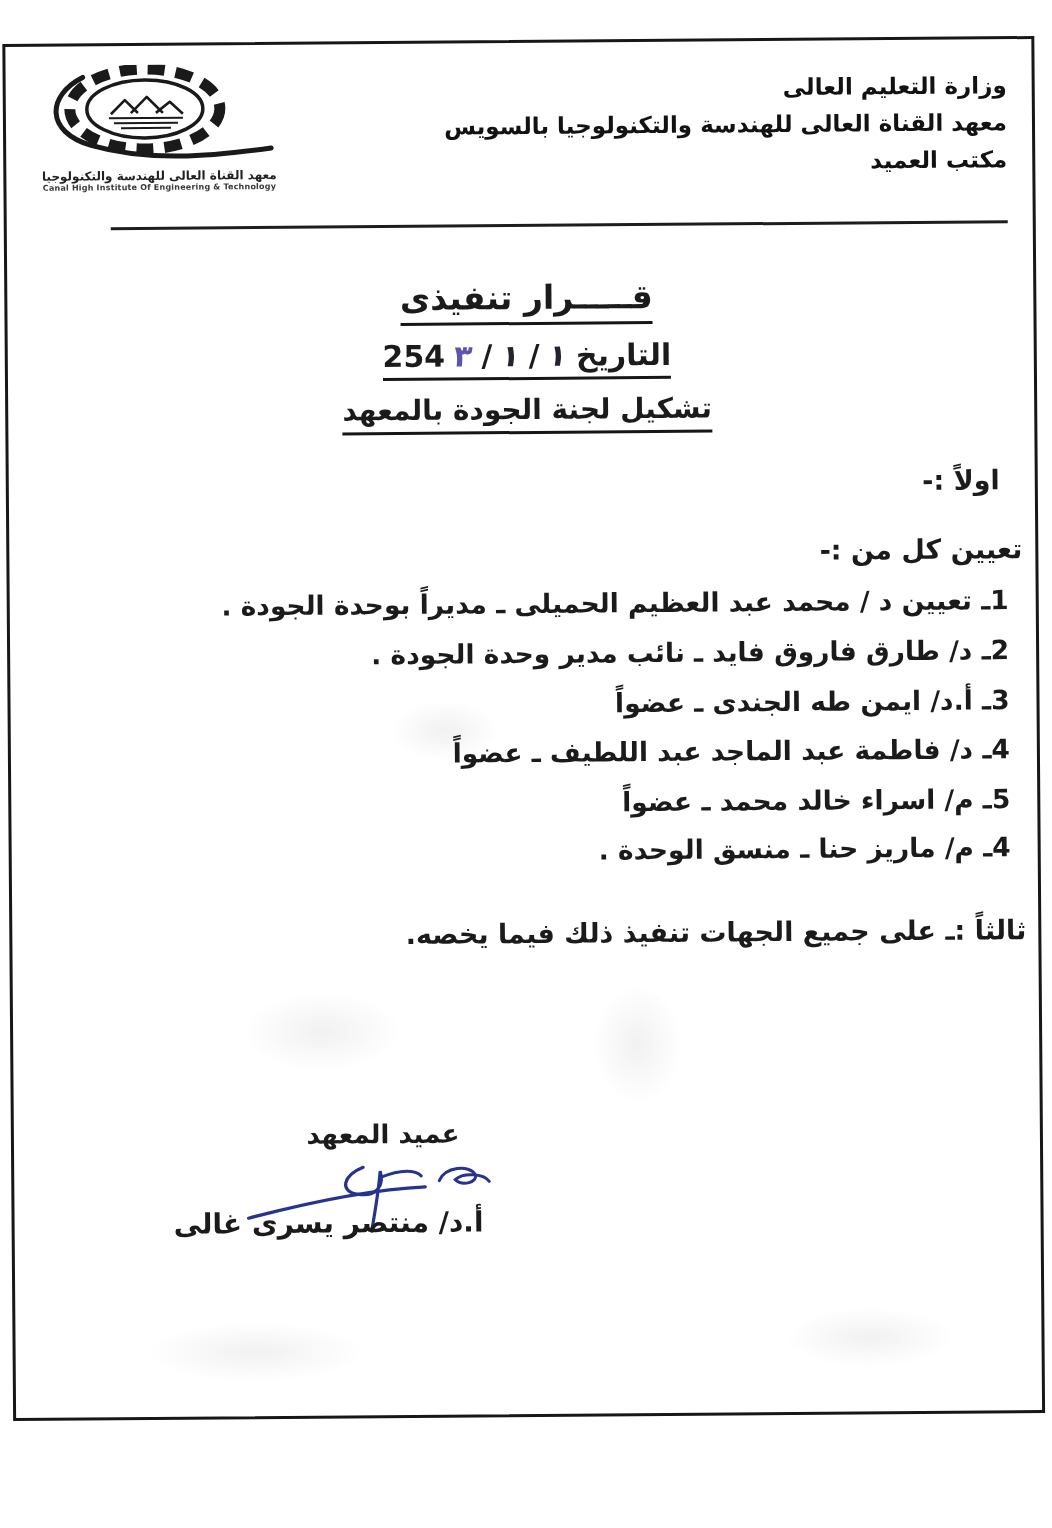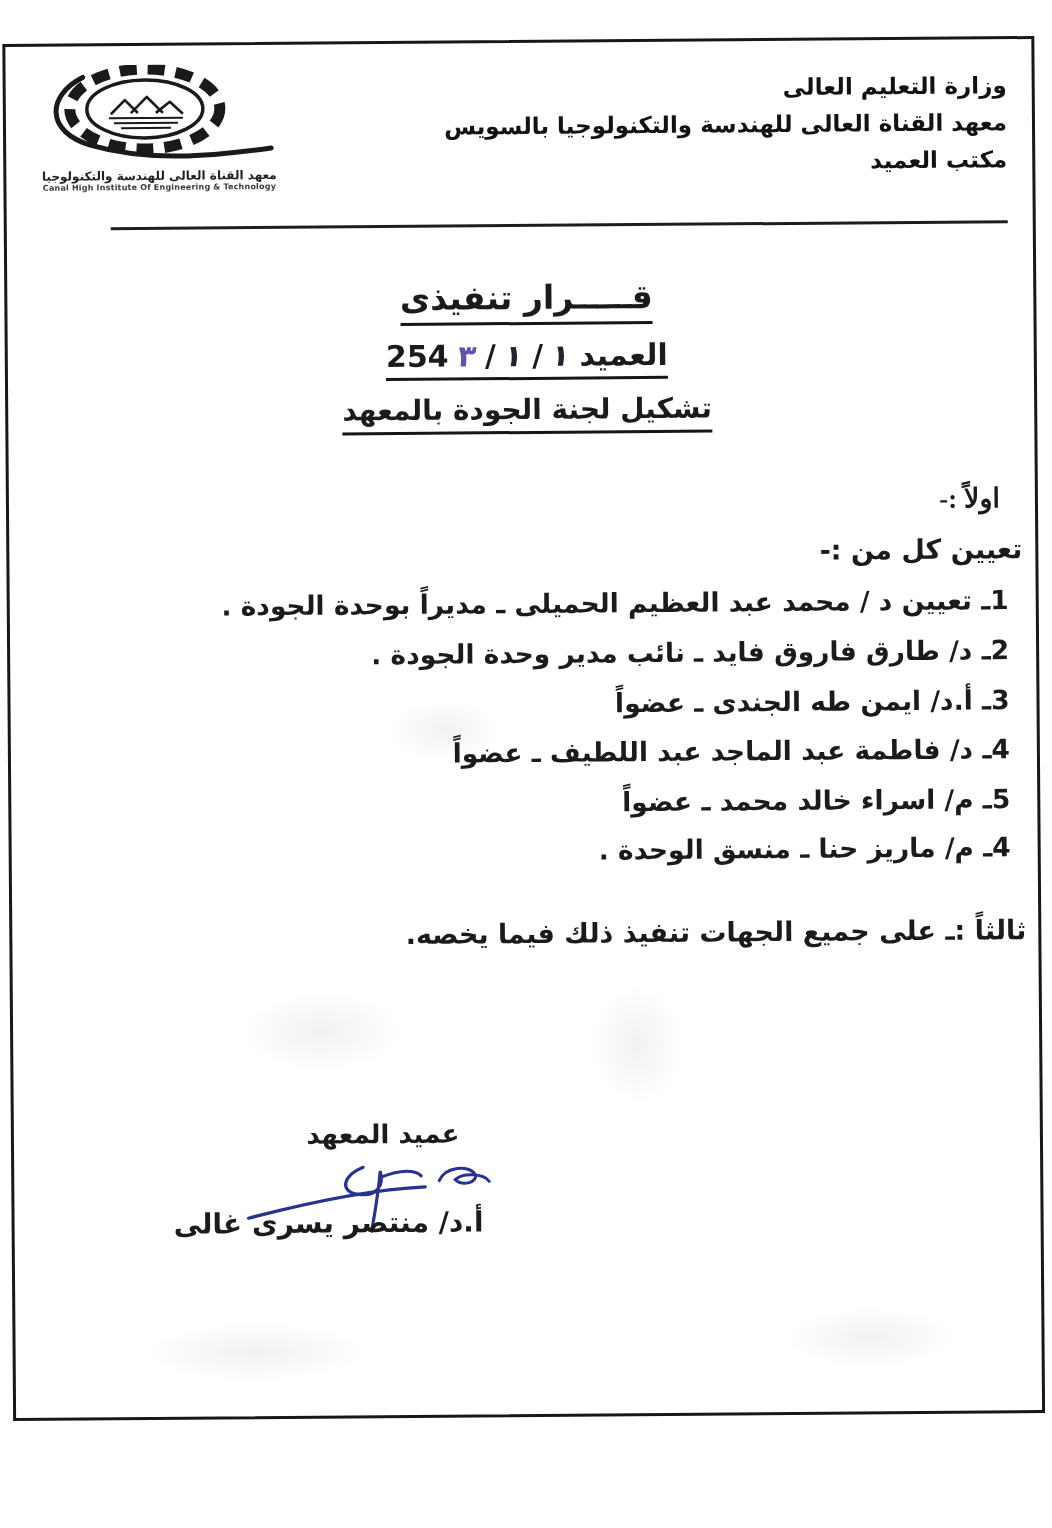--- a/index.html
+++ b/index.html
@@ -23,21 +23,21 @@
   .titleblock{position:absolute;left:320px;top:278px;width:420px;text-align:center;direction:rtl;}
   .t-line{margin-bottom:13px;}
   .ul{display:inline-block;border-bottom:3px solid #161616;padding-bottom:5px;}
   .doc-title{font-size:33px;font-weight:bold;white-space:nowrap;}
   .date-row{direction:ltr;display:inline-flex;align-items:baseline;gap:9px;border-bottom:3px solid #161616;padding-bottom:4px;font-size:30px;font-weight:bold;}
   .hand-blue{color:#5d54ae;display:inline-block;transform:skewX(-6deg);}
   .hand-dark{color:#23232e;display:inline-block;transform:skewX(-10deg);font-weight:bold;}
   .subject{font-size:28px;font-weight:bold;white-space:nowrap;}
   
   .b{position:absolute;direction:rtl;font-weight:bold;color:#1b1b1b;white-space:nowrap;font-size:26.5px;}
-  .b-first{top:486px;right:50px;font-size:27px;font-family:Liberation Serif, serif;}
+  .b-first{top:468px;right:50px;font-size:27px;}
   .b-intro{top:537px;right:28px;font-size:27px;}
   .i0{top:588px;right:42px;}
   .i1{top:638px;right:42px;}
   .i2{top:688px;right:42px;}
   .i3{top:737px;right:42px;}
   .i4{top:787px;right:42px;}
   .i5{top:835px;right:42px;}
   .b-third{top:918px;right:27px;font-size:27px;}
   
   .sig-title{position:absolute;top:1118px;left:300px;width:160px;text-align:center;direction:rtl;font-weight:bold;font-size:26px;white-space:nowrap;}
@@ -79,21 +79,21 @@
         <span class="ul doc-title">قـــــرار تنفيذى</span>
       </div>
       <div class="t-line">
         <span class="date-row">
           <span>254</span>
           <span class="hand-blue">٣</span>
           <span>/</span>
           <span class="hand-dark">١</span>
           <span>/</span>
           <span class="hand-dark">١</span>
-          <span>العميد</span>
+          <span>التاريخ</span>
         </span>
       </div>
       <div class="t-line">
         <span class="ul subject">تشكيل لجنة الجودة بالمعهد</span>
       </div>
     </div>
 
     <div class="b b-first">اولاً :-</div>
     <div class="b b-intro">تعيين كل من :-</div>
     <div class="b i0">1ـ تعيين د / محمد عبد العظيم الحميلى ـ مديراً بوحدة الجودة .</div>

